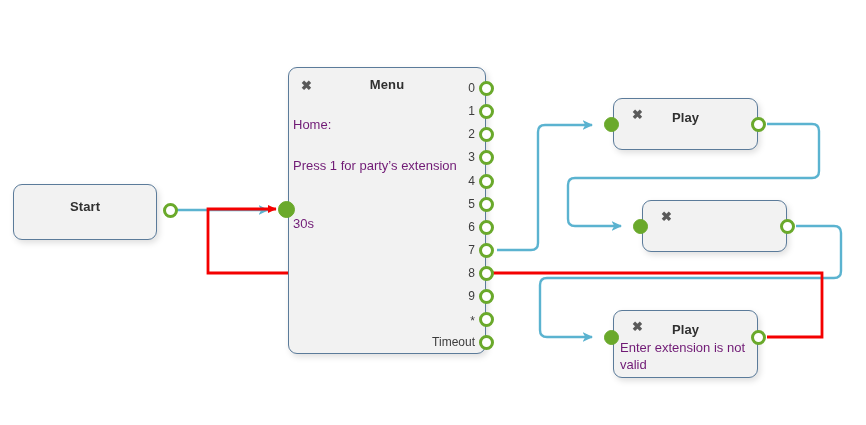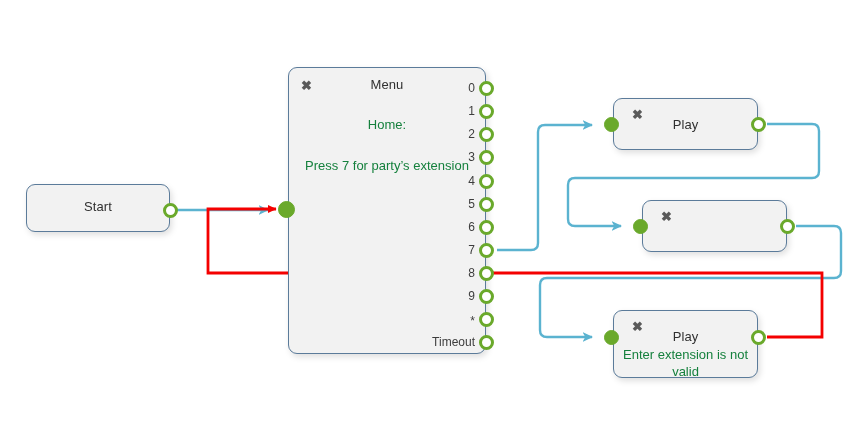--- a/index.html
+++ b/index.html
@@ -29,28 +29,28 @@
     box-sizing: border-box;
     background: #f2f2f2;
     border: 1px solid #5b7b9a;
     border-radius: 9px;
     box-shadow: 2px 3px 6px rgba(0,0,0,0.13);
     z-index: 5;
   }
   .node-title {
     text-align: center;
     font-size: 13px;
-    font-weight: normal;
+    font-weight: bold;
     color: #303030;
     letter-spacing: .1px;
   }
   .node-body {
-    text-align: center;
+    text-align: left;
     font-size: 13px;
-    color: #15803d;
+    color: #701a75;
     line-height: 17px;
   }
   .close-icon {
     position: absolute;
     font-size: 13px;
     font-weight: bold;
     color: #5a5a5a;
     line-height: 1;
     user-select: none;
   }
@@ -80,24 +80,24 @@
   .port-label {
     position: absolute;
     font-size: 12px;
     color: #3d3d3d;
     text-align: right;
     white-space: nowrap;
     z-index: 8;
   }
   
   #node-start {
-    left: 26px;
+    left: 13px;
     top: 184px;
     width: 144px;
-    height: 48px;
+    height: 56px;
   }
   #node-start .node-title { margin-top: 14px; }
   
   #node-menu {
     left: 288px;
     top: 67px;
     width: 198px;
     height: 287px;
   }
   #node-menu .close-icon { left: 12px; top: 11px; }
@@ -120,21 +120,21 @@
   #node-play2 {
     left: 613px;
     top: 310px;
     width: 145px;
     height: 68px;
   }
   #node-play1 .close-icon,
   #node-receptionist .close-icon,
   #node-play2 .close-icon { left: 18px; top: 9px; }
   #node-play1 .node-title,
-  #node-play2 .node-title { margin-top: 18px; }
+  #node-play2 .node-title { margin-top: 11px; }
   #node-receptionist .node-title { margin-top: 7px; padding-left: 14px; }
   #node-play1 .node-body,
   #node-receptionist .node-body,
   #node-play2 .node-body { margin-top: 2px; padding: 0 6px; }
 </style>
 </head>
 <body>
 
 <div id="canvas">
 
@@ -161,22 +161,23 @@
 
   <div class="node" id="node-start">
     <div class="node-title">Start</div>
   </div>
   <div class="port hollow" style="left:163px; top:203px;"></div>
 
   <div class="node" id="node-menu">
     <div class="close-icon">✖</div>
     <div class="node-title">Menu</div>
     <div class="node-body">Home:</div>
-    <div class="node-body">Press 7 for party’s extension</div>
+    <div class="node-body">Press 1 for party’s extension</div>
     <div class="menu-gap"></div>
+    <div class="node-body">30s</div>
   </div>
   <div class="port big-filled" style="left:278px; top:201px;"></div>
 
   <div class="port hollow" style="left:479px; top:81px;"></div>
   <div class="port hollow" style="left:479px; top:104px;"></div>
   <div class="port hollow" style="left:479px; top:127px;"></div>
   <div class="port hollow" style="left:479px; top:150px;"></div>
   <div class="port hollow" style="left:479px; top:174px;"></div>
   <div class="port hollow" style="left:479px; top:197px;"></div>
   <div class="port hollow" style="left:479px; top:220px;"></div>

